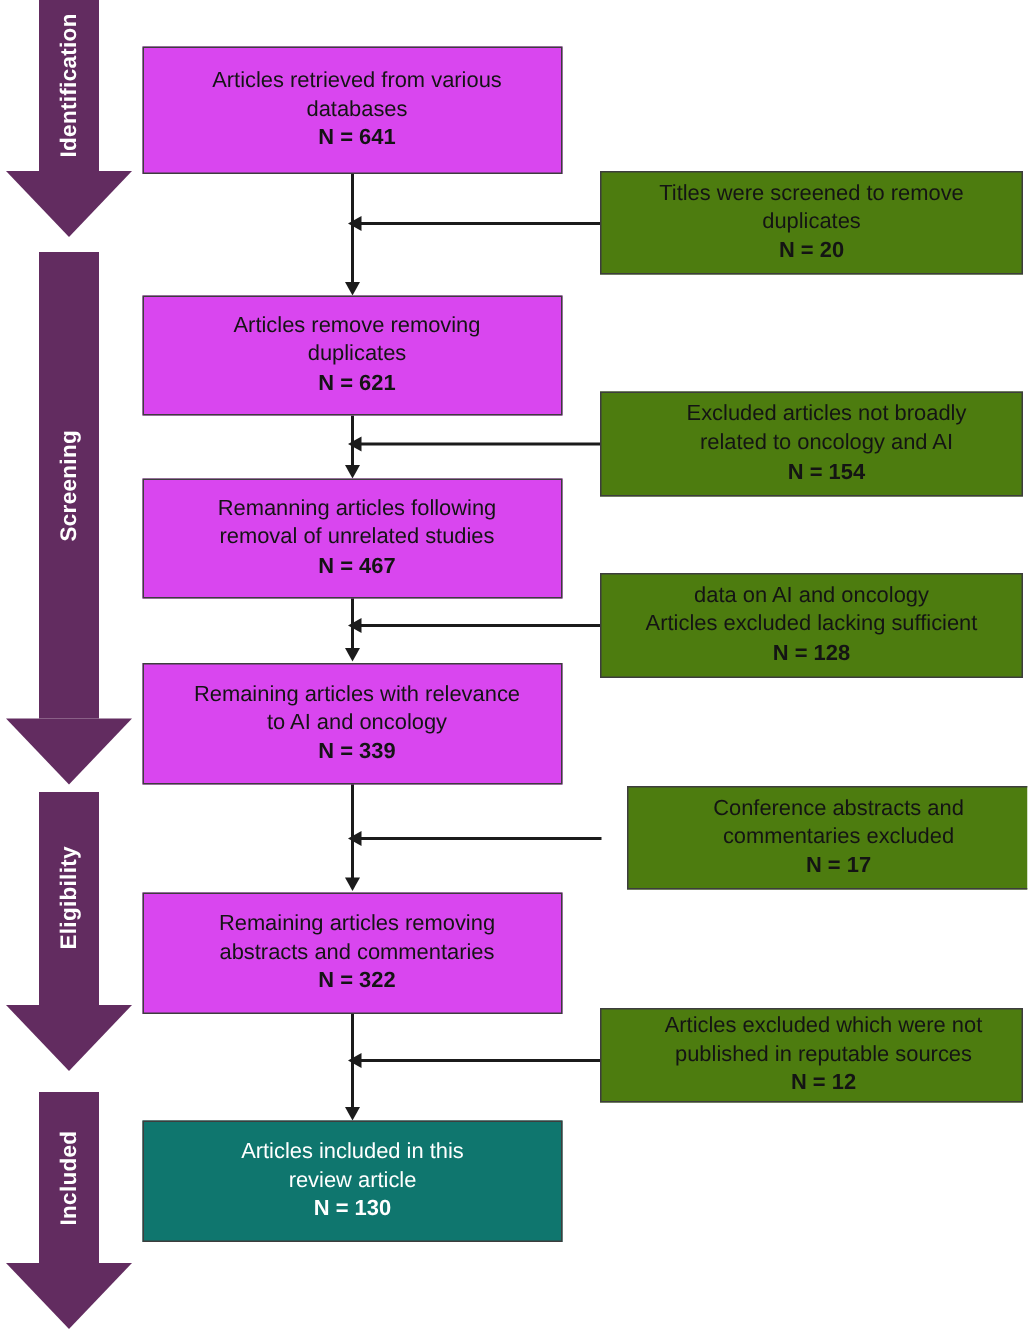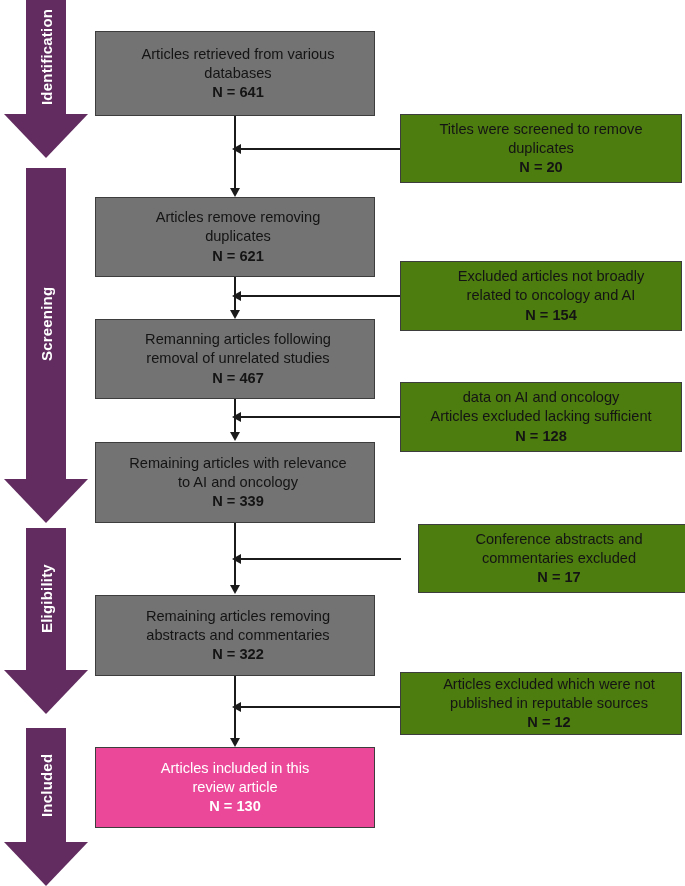--- a/index.html
+++ b/index.html
@@ -64,23 +64,23 @@
     display: flex;
     flex-direction: column;
     align-items: center;
     justify-content: center;
     text-align: center;
     padding: 4px 8px;
     font-size: 14.6px;
     line-height: 1.32;
     color: #141414;
   }
-  .node.primary   { background: #737373; padding-left: 14px; }
+  .node.primary   { background: #d946ef; padding-left: 14px; }
   .node.secondary { background: #4d7c0f; }
-  .node.final     { background: #ec4899; color: #ffffff; }
+  .node.final     { background: #0f766e; color: #ffffff; }
   .node .line { display: block; white-space: nowrap; }
   .node .count { font-weight: bold; display: block; }
 
   
   .vline {
     position: absolute;
     width: 2px;
     background: #1b1b1b;
   }
   .hline {

